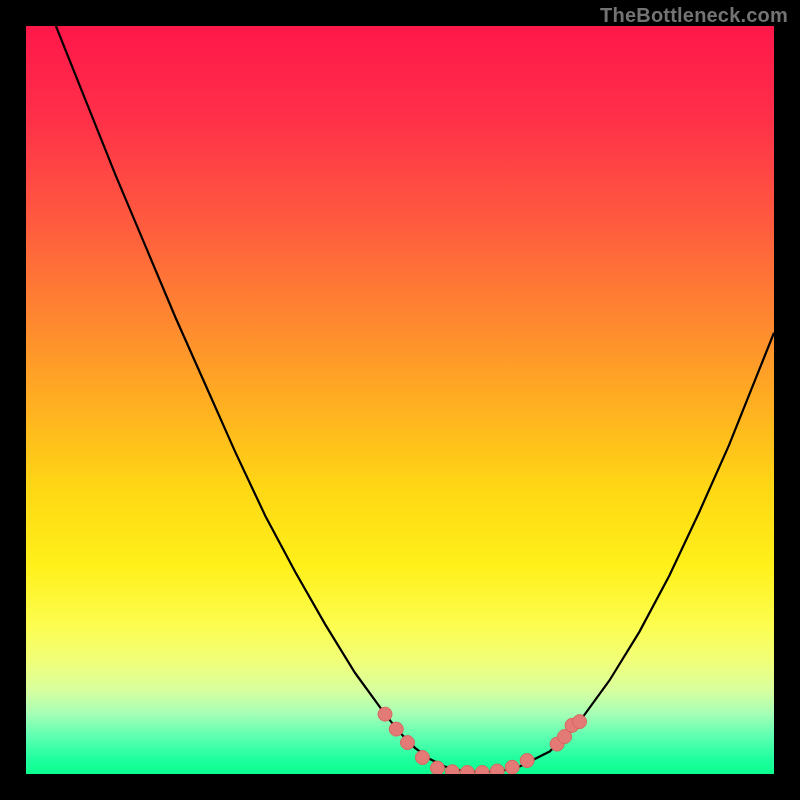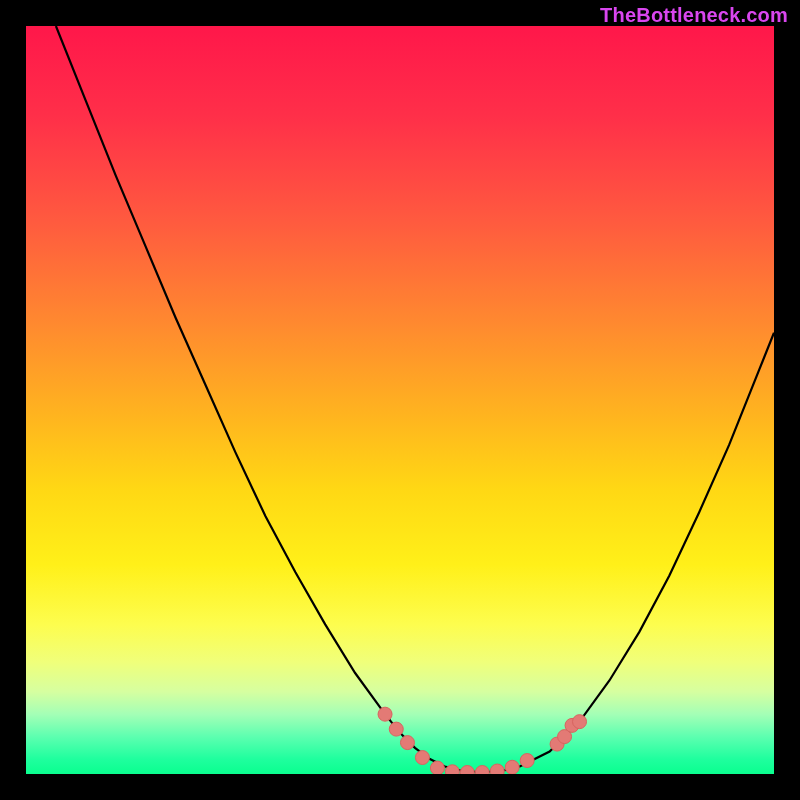--- a/index.html
+++ b/index.html
@@ -55,21 +55,21 @@
     inset: 0;
     width: 748px;
     height: 748px;
   }
   .watermark {
     position: absolute;
     top: 4px;
     right: 12px;
     font-size: 20px;
     font-weight: 600;
-    color: #d946ef;
+    color: #737373;
     letter-spacing: 0.2px;
     user-select: none;
   }
 </style>
 </head>
 <body>
 
 <div class="frame"></div>
 
 <div class="plot-area">

